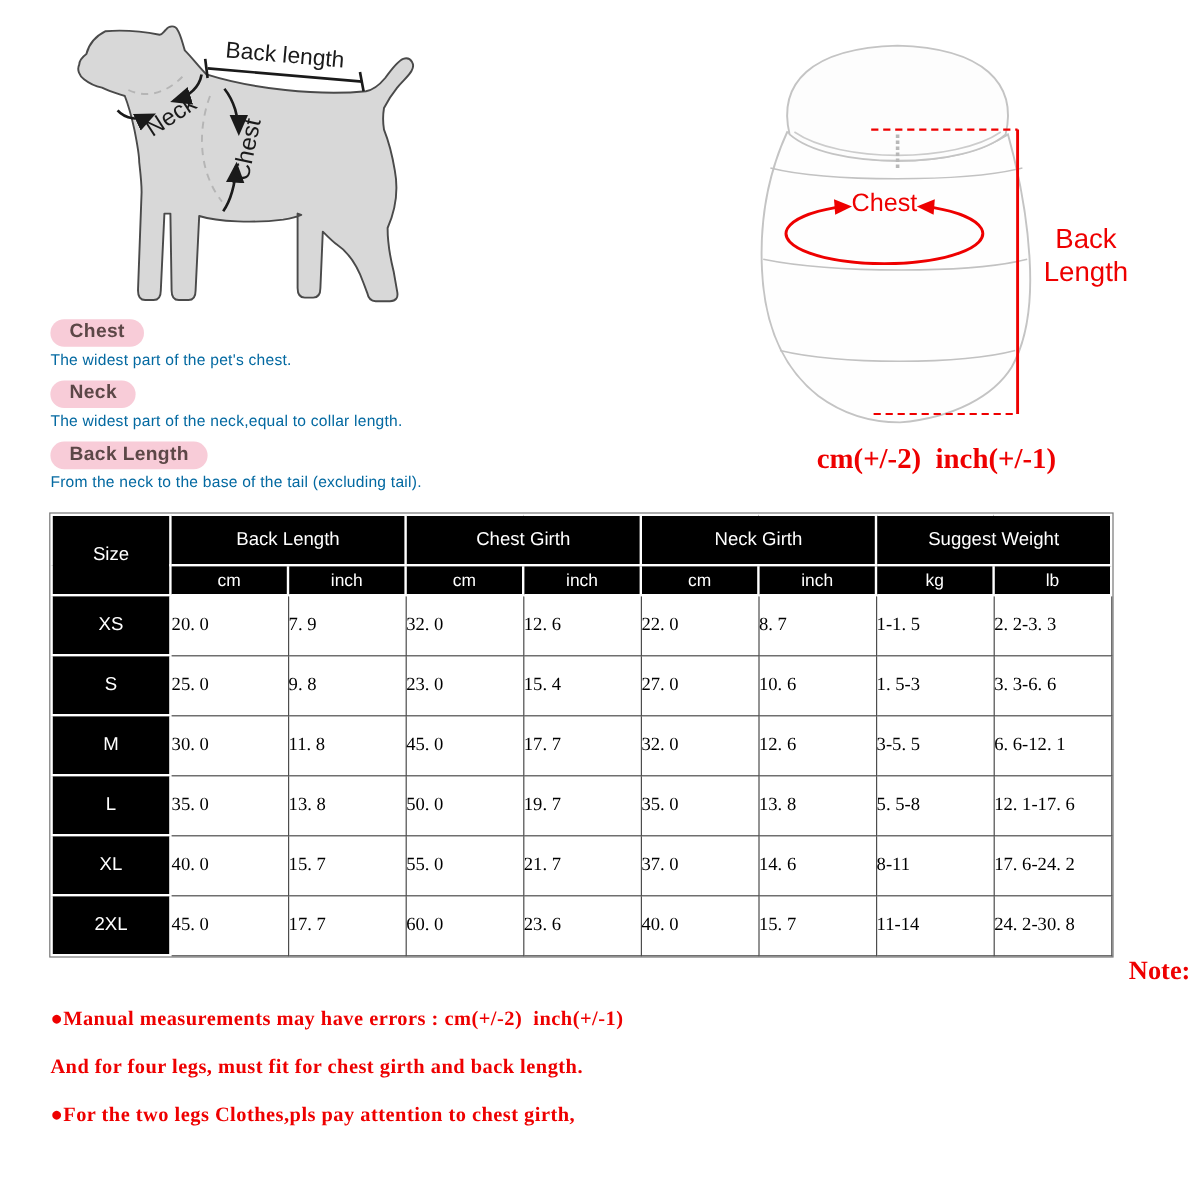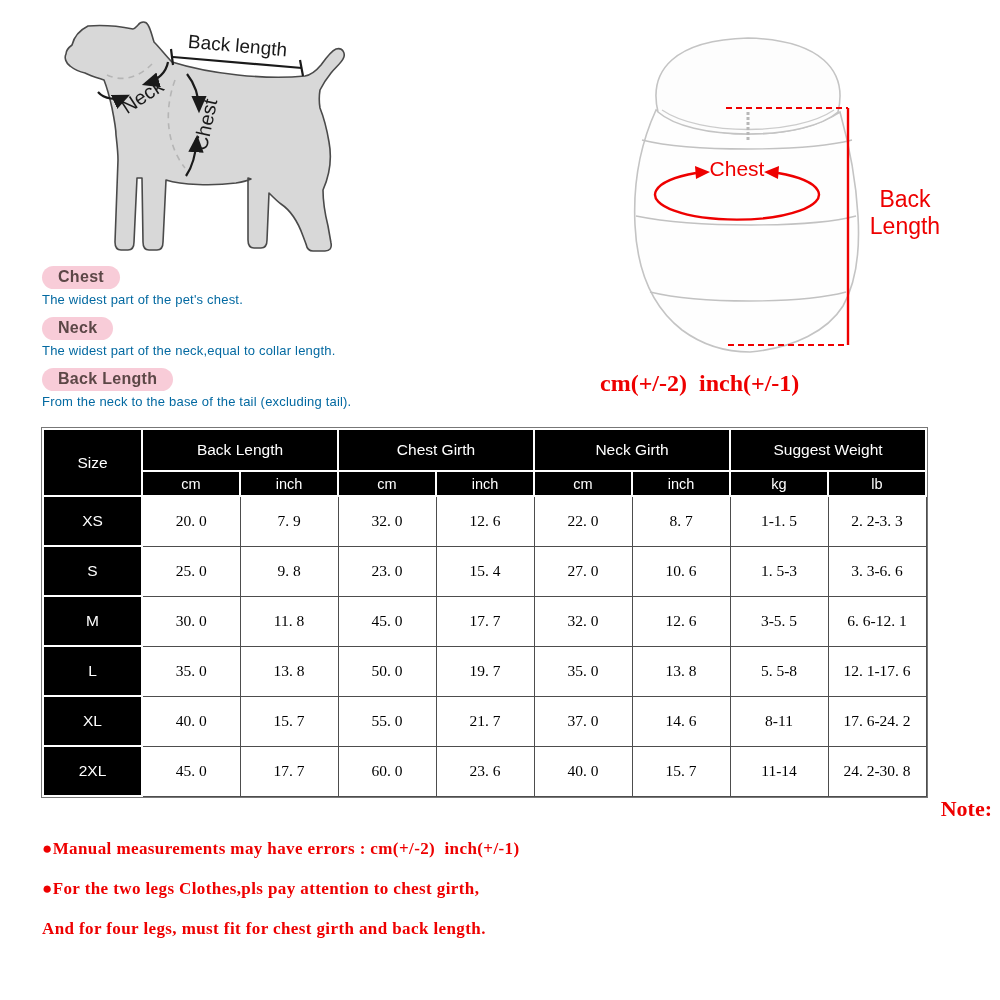--- a/index.html
+++ b/index.html
@@ -20,41 +20,41 @@
     font-weight: 600; font-size: 16px;
     border-radius: 12px; padding: 2px 16px 3px 16px;
     letter-spacing: .3px;
   }
   .def-desc {
     color: #0369a1; font-size: 13px; margin-top: 3px; letter-spacing: .2px;
   }
 
   
   #tolerance {
-    left: 600px; top: 370px; width: 280px; text-align: left;
+    left: 600px; top: 370px; width: 280px; text-align: right;
     color: #ee0000; font-family: "Liberation Serif", serif;
     font-weight: bold; font-size: 24px; white-space: pre;
   }
 
   
   #size-table-wrap { left: 42px; top: 428px; }
   table#size-table {
     border-collapse: collapse; table-layout: fixed; width: 884px;
     outline: 1px solid #777;
   }
   #size-table col.c-size { width: 99px; }
   #size-table col.c-d { width: 98px; }
   #size-table th {
     background: #000; color: #fff; font-weight: 400;
     font-size: 15.5px; text-align: center;
     border: 2px solid #fff;
   }
   #size-table tr.hdr-units th { font-size: 14.5px; margin-top: 10px; }
   #size-table td {
-    background: #fff; color: #000; text-align: center;
+    background: #fff; color: #000; text-align: left;
     font-family: "Liberation Serif", "DejaVu Serif", serif;
     font-size: 15.5px;
     border: 1px solid #4d4d4d;
   }
   #size-table tr.hdr-groups { height: 42px; }
   #size-table tr.hdr-units { height: 25px; }
   #size-table tr.data-row { height: 50px; }
 
   
   #notes { left: 42px; top: 797px; width: 950px; color: #ee0000;
@@ -286,15 +286,15 @@
         <td>11-14</td>
         <td>24. 2-30. 8</td>
       </tr>
     </tbody>
   </table>
 </div>
 
 <div id="notes" class="abs">
   <div class="note-heading">Note:</div>
   <div class="note-item">●Manual measurements may have errors : cm(+/-2)  inch(+/-1)</div>
+  <div class="note-item">And for four legs, must fit for chest girth and back length.</div>
   <div class="note-item">●For the two legs Clothes,pls pay attention to chest girth,</div>
-  <div class="note-item">And for four legs, must fit for chest girth and back length.</div>
 </div>
 
 </body></html>

